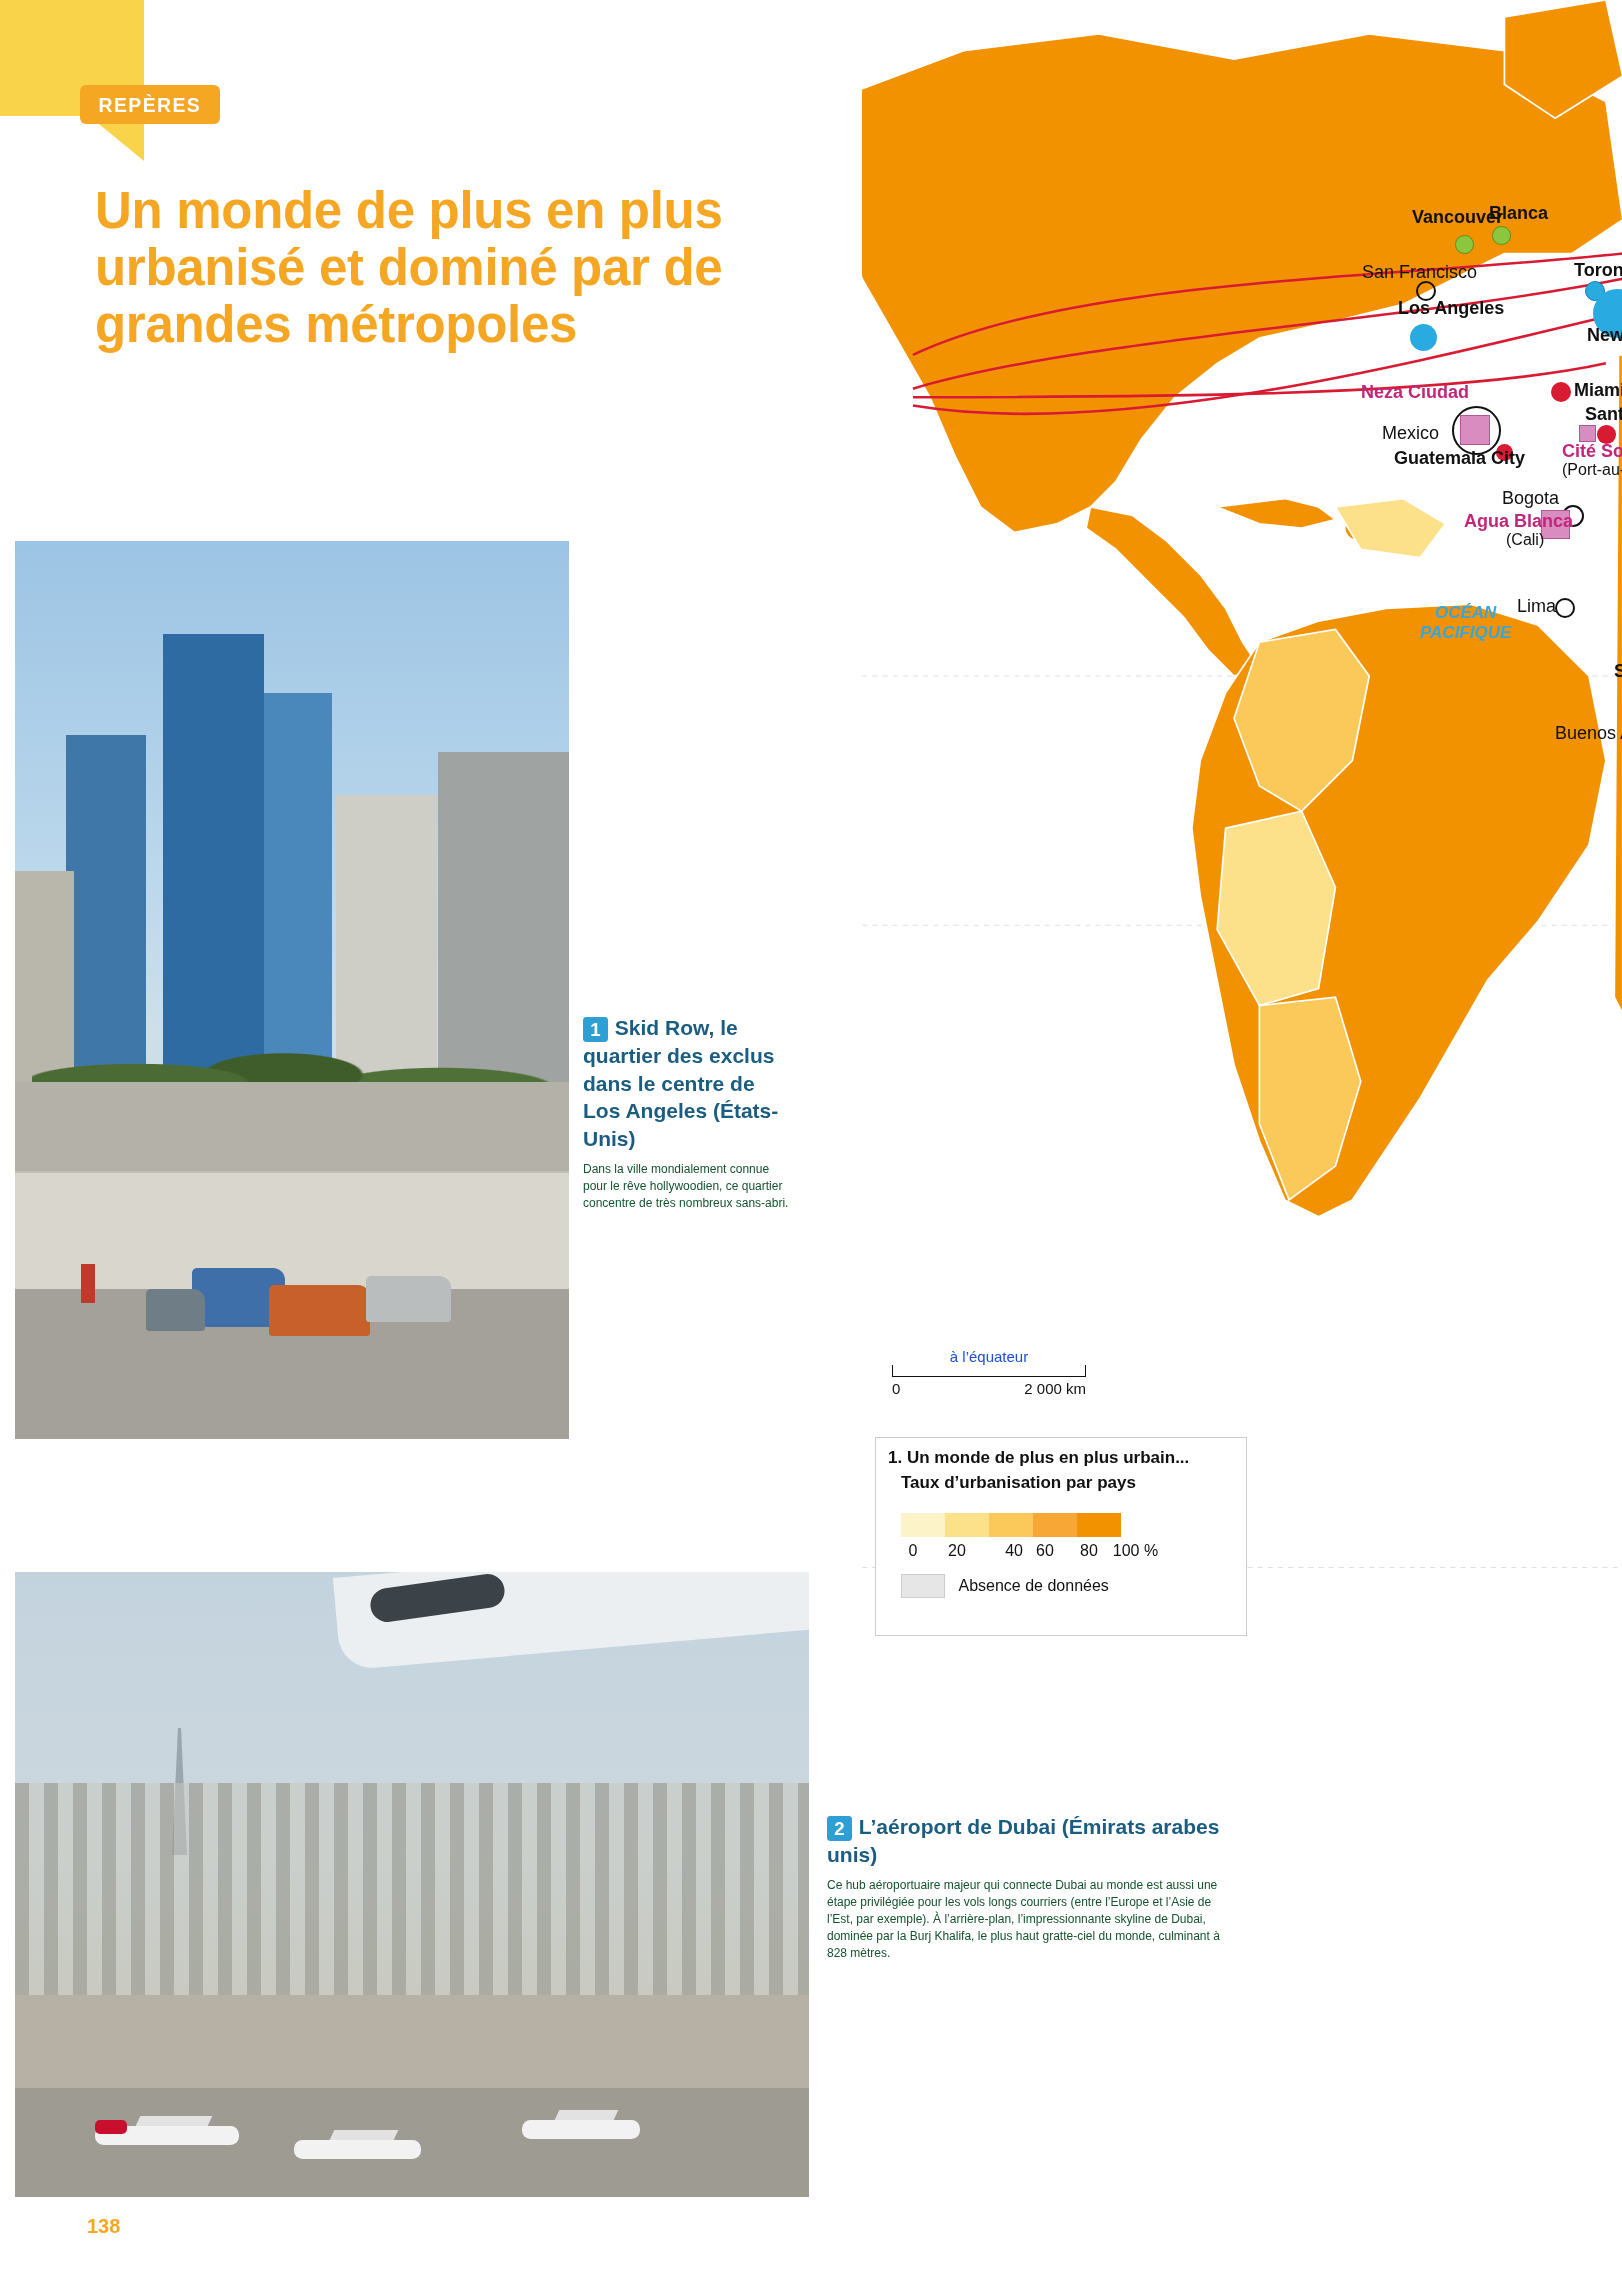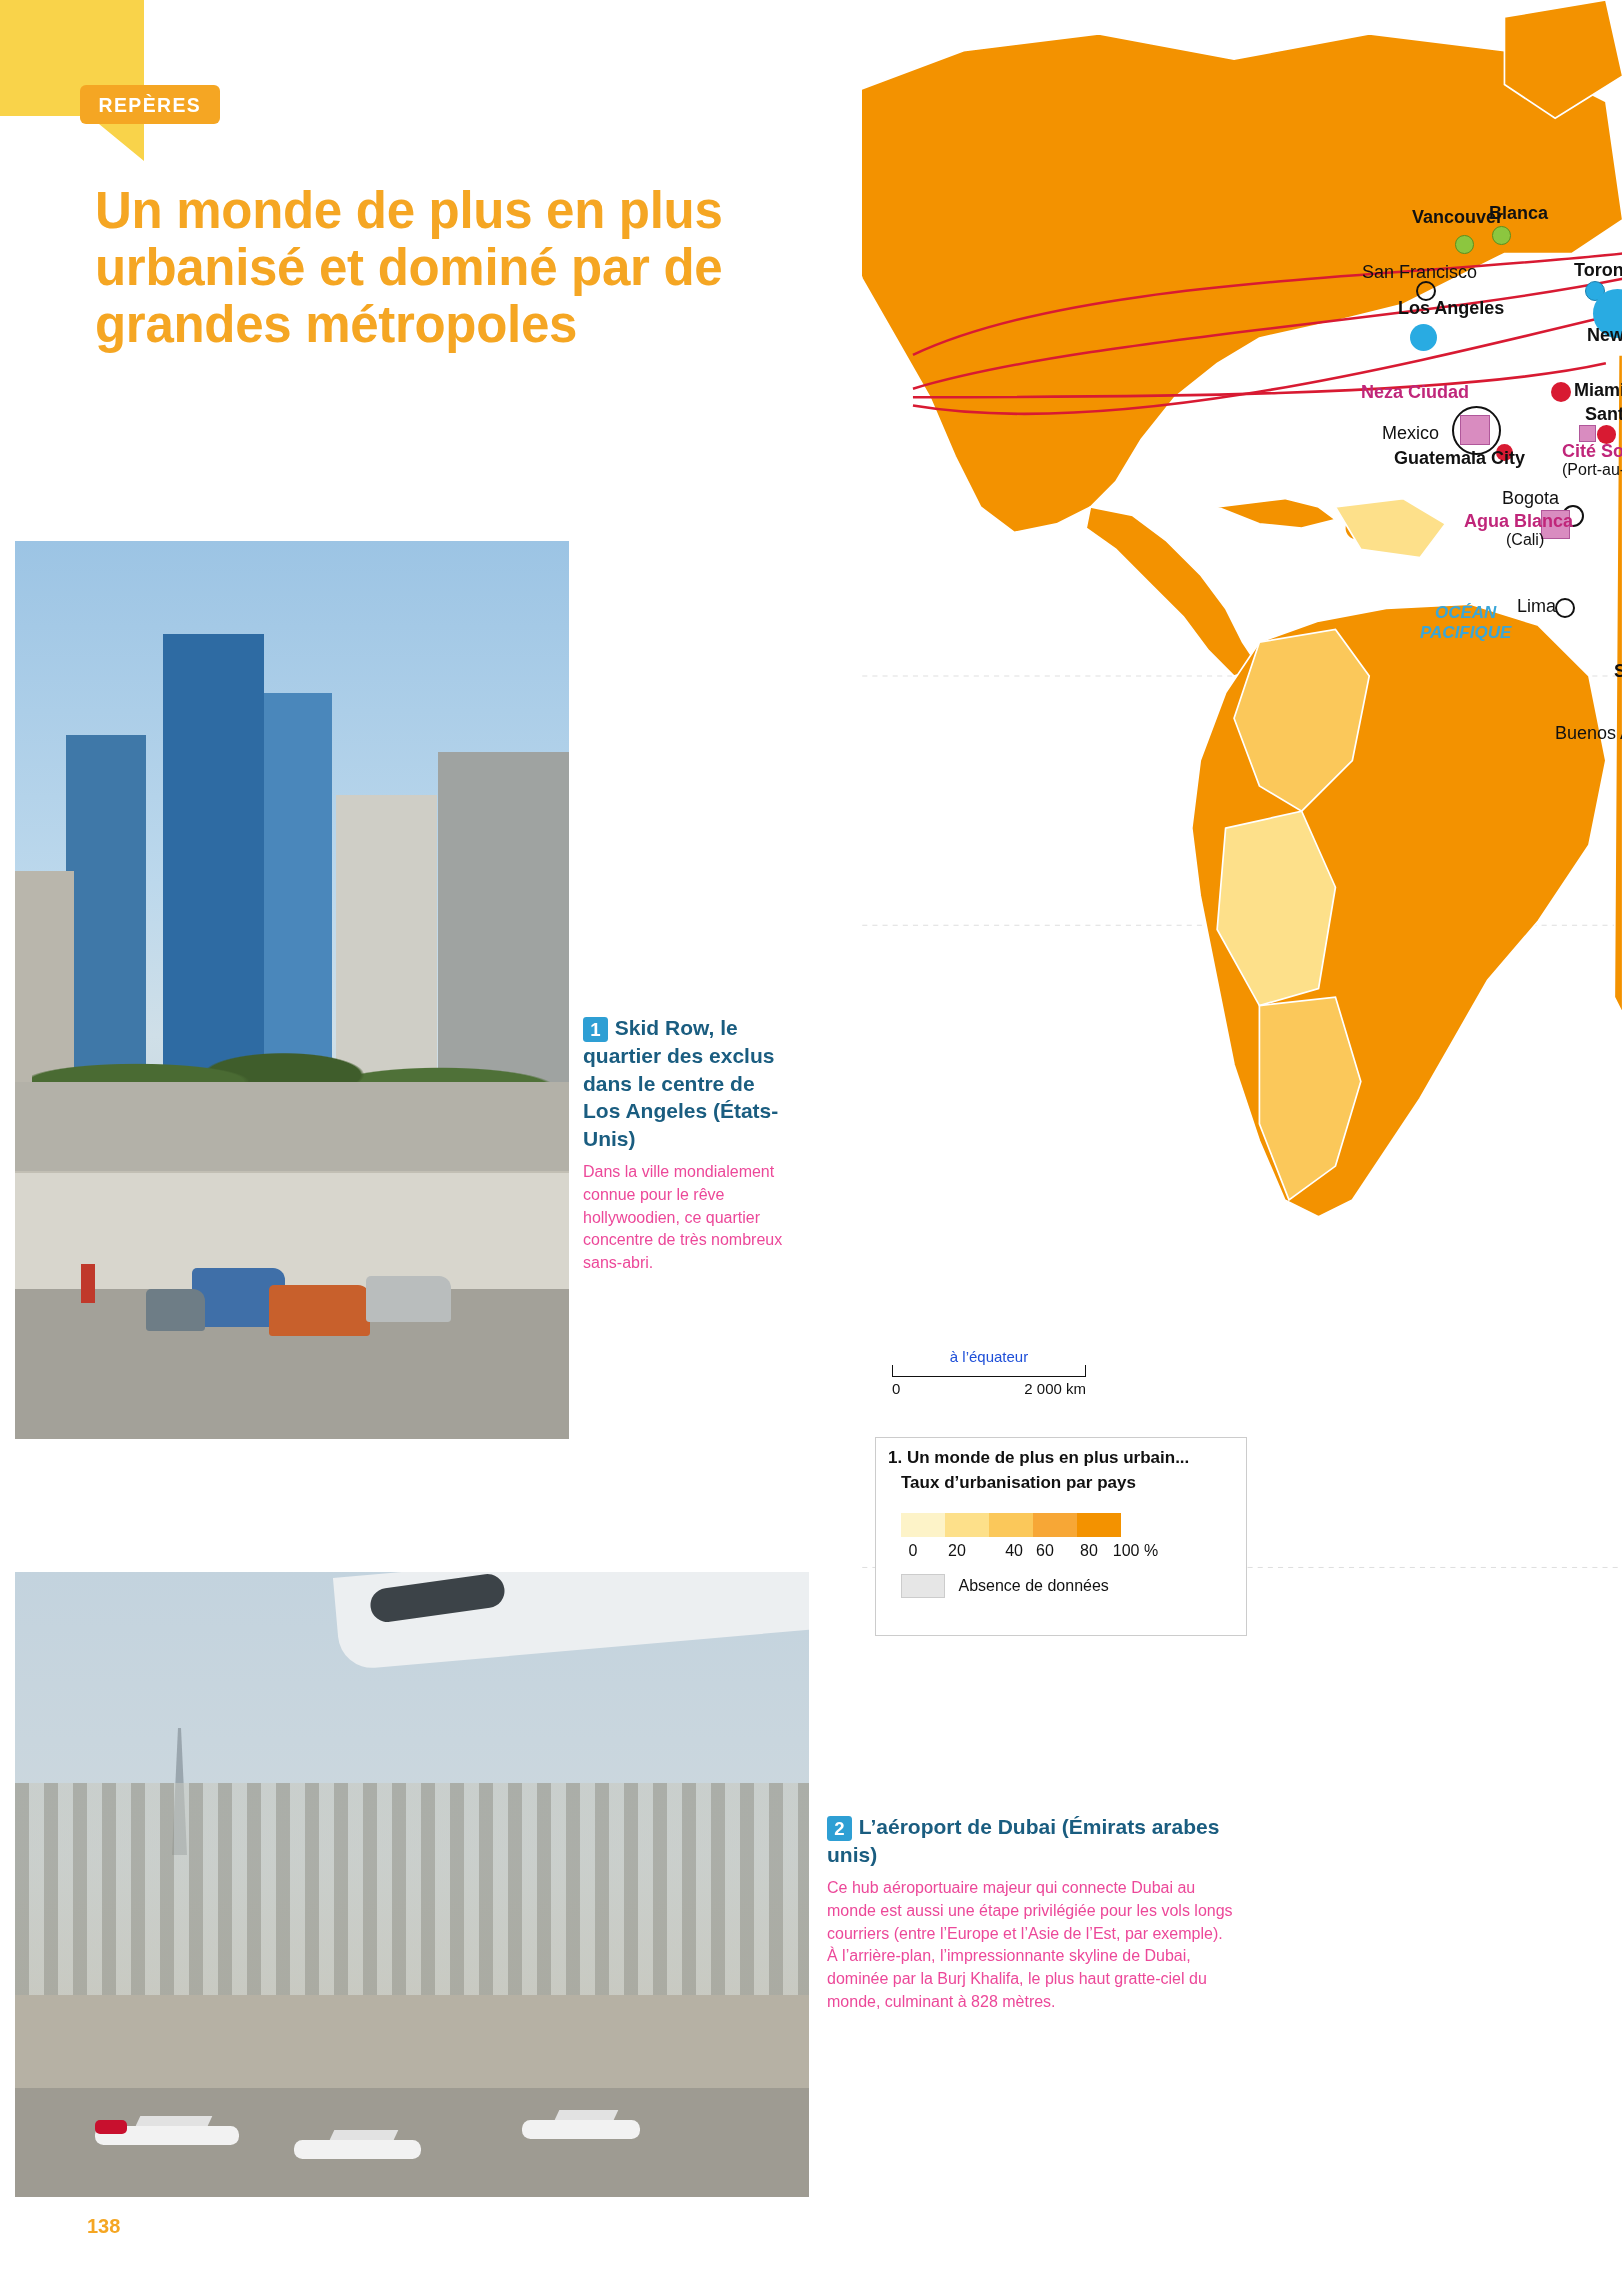--- a/index.html
+++ b/index.html
@@ -45,21 +45,21 @@
   .p1-tent { position:absolute; border-radius:5px 12px 3.4px 3.4px; }
   
   .cap1 { position:absolute; left:583px; top:1014px; width:211px; }
   .cap-num {
     display:inline-block; background:#2e9fd4; color:#fff; font-weight:bold;
     font-size:18.6px; width:25px; height:25px; line-height:25px; text-align:center;
     border-radius:3.4px; vertical-align:middle; margin-right:6.8px;
   }
   .cap-title { color:#1a5d80; font-weight:bold; font-size:21px; line-height:1.32; display:inline; }
   .cap-title-block { color:#1a5d80; font-weight:bold; font-size:21px; line-height:1.32; margin:0 0 8.5px 0; }
-  .cap-body { color:#ec4899; font-size:16px; line-height:1.42; }
+  .cap-body { color:#14532d; font-size:12px; line-height:1.42; }
   
   .photo2 {
     position:absolute; left:15px; top:1572px; width:794px; height:625px;
     overflow:hidden; background:#cfd8dc;
   }
   .p2-sky { position:absolute; inset:0; background:linear-gradient(#c3d3de 0%, #cdd8de 45%, #c8cbc5 70%, #b9b5ab 100%); }
   .p2-plane-wing { position:absolute; left:321px; top:-17px; width:524px; height:93px; background:#eceff1; border-radius:0 0 34px 34px; transform:rotate(-5deg); }
   .p2-nose { position:absolute; left:355px; top:8.5px; width:135px; height:34px; background:#3c4348; border-radius:17px; transform:rotate(-8deg); }
   .p2-city { position:absolute; left:0; top:211px; width:100%; height:220px; background:
      repeating-linear-gradient(90deg, rgba(160,160,150,.75) 0 13.5px, rgba(200,200,190,.55) 13.5px 29px); }

